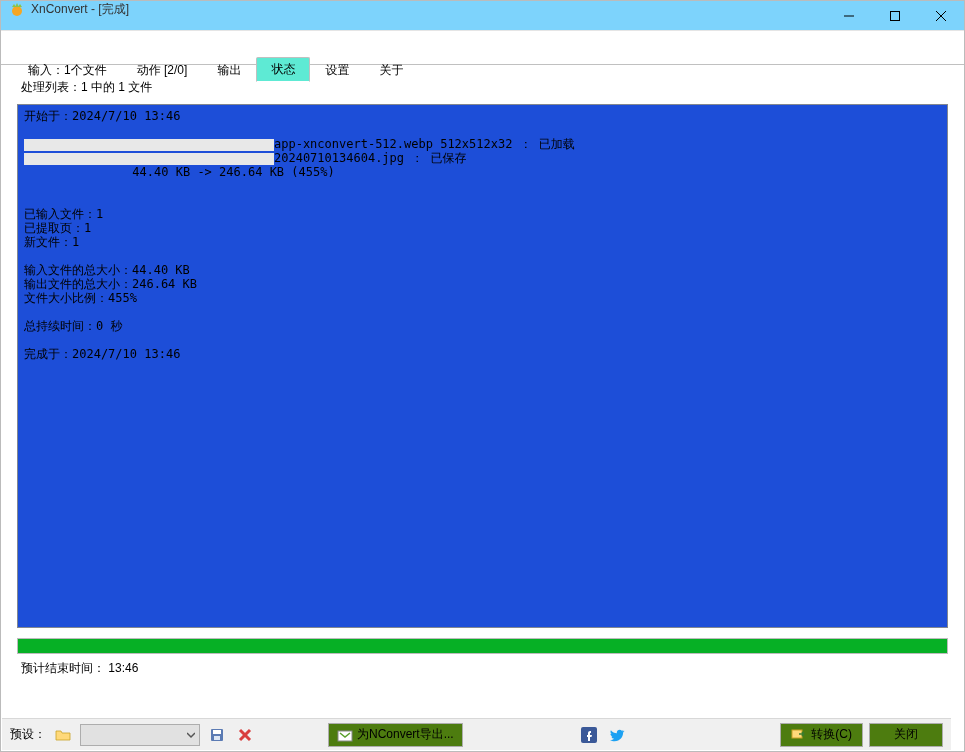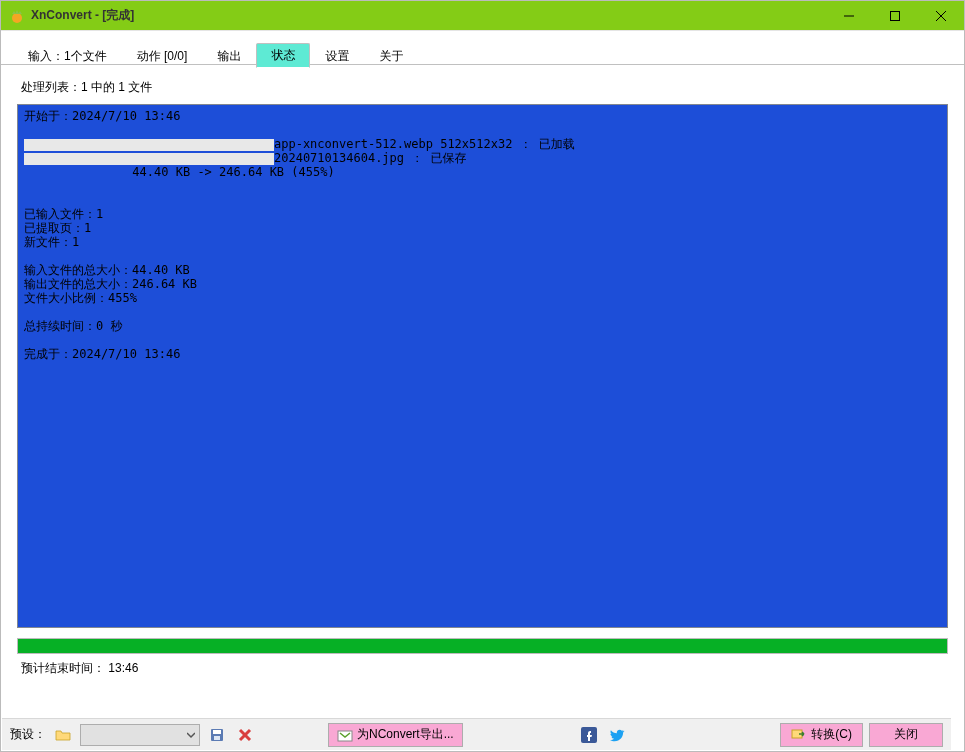--- a/index.html
+++ b/index.html
@@ -10,24 +10,22 @@
     background: #fff;
     width: 965px;
     height: 752px;
     overflow: hidden;
     border: 1px solid #bbb;
   }
   
   .titlebar {
     height: 30px;
     display: flex;
-    align-items: center;
-    background: #84cc16;
+    background: #7dd3fc;
     border-bottom: 1px solid #e5e5e5;
-    font-weight: bold;
   }
   .titlebar .icon {
     width: 16px; height: 16px; margin: 0 6px 0 8px;
   }
   .titlebar .title { flex: 0 0 auto; color: #333; }
   .titlebar .spacer { flex: 1; }
   .titlebar .winbtn {
     width: 46px; height: 30px;
     display: flex; align-items: center; justify-content: center;
     color: #333;
@@ -38,21 +36,21 @@
     align-items: flex-end;
     padding: 4px 12px 0 12px;
     margin-top: 10px;
     border-bottom: 1px solid #c0c0c0;
   }
   .tab {
     padding: 3px 14px 3px 14px;
     border: 1px solid transparent;
     border-bottom: none;
     position: relative;
-    top: 4px;
+    top: 18px;
     cursor: default;
   }
   .tab.active {
     background: #5eead4;
     border-color: #c0c0c0;
     border-bottom: 1px solid #fff;
     border-radius: 2px 2px 0 0;
   }
   .content {
     padding: 8px 16px 4px 16px;
@@ -113,21 +111,21 @@
   .toolbtn {
     width: 22px; height: 22px;
     display: flex; align-items: center; justify-content: center;
     border: 1px solid transparent;
   }
   .btn {
     height: 24px;
     min-width: 74px;
     padding: 0 10px;
     border: 1px solid #adadad;
-    background: #f9a8d4;
+    background: #4d7c0f;
     display: flex; align-items: center; justify-content: center;
     gap: 4px;
     text-align: right;
   }
   .btn.wide { min-width: 130px; justify-content: flex-start; padding: 0 8px; }
   .flexspacer { flex: 1; }
   .container {
     position: relative;
     height: 750px;
   }
@@ -161,21 +159,21 @@
     <div class="winbtn close">
       <svg width="10" height="10">
           <line x1="0" y1="0" x2="10" y2="10" stroke="#000" stroke-width="1"></line>
           <line x1="10" y1="0" x2="0" y2="10" stroke="#000" stroke-width="1"></line>
         </svg>
     </div>
   </div>
 
   <div class="tabrow">
     <div class="tab">输入：1个文件</div>
-    <div class="tab">动作 [0/0]</div>
+    <div class="tab">动作 [2/0]</div>
     <div class="tab">输出</div>
     <div class="tab active">状态</div>
     <div class="tab">设置</div>
     <div class="tab">关于</div>
   </div>
 
   <div class="content">
     <div class="queue-label">处理列表：1 中的 1 文件</div>
 
     <div class="logbox"><span class="logline"><span>开始于：</span><span>2024/7/10 13:46</span></span><span class="logline">&nbsp;</span><span class="logline"><span class="redact" style="width:250px;"></span><span>app-xnconvert-512.webp 512x512x32 ： 已加载</span></span><span class="logline"><span class="redact" style="width:250px;"></span><span>20240710134604.jpg ： 已保存</span></span><span class="logline">               44.40 KB -&gt; 246.64 KB (455%)</span><span class="logline">&nbsp;</span><span class="logline">&nbsp;</span><span class="logline">已输入文件：1</span><span class="logline">已提取页：1</span><span class="logline">新文件：1</span><span class="logline">&nbsp;</span><span class="logline">输入文件的总大小：44.40 KB</span><span class="logline">输出文件的总大小：246.64 KB</span><span class="logline">文件大小比例：455%</span><span class="logline">&nbsp;</span><span class="logline">总持续时间：0 秒</span><span class="logline">&nbsp;</span><span class="logline"><span>完成于：</span><span>2024/7/10 13:46</span></span></div>

